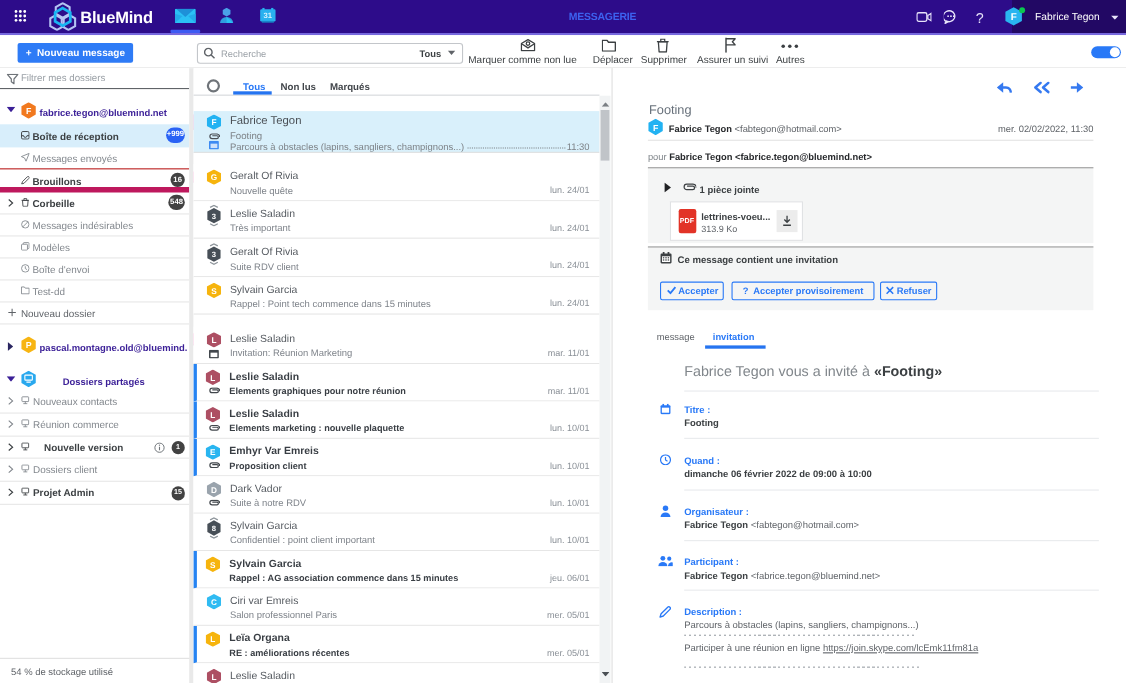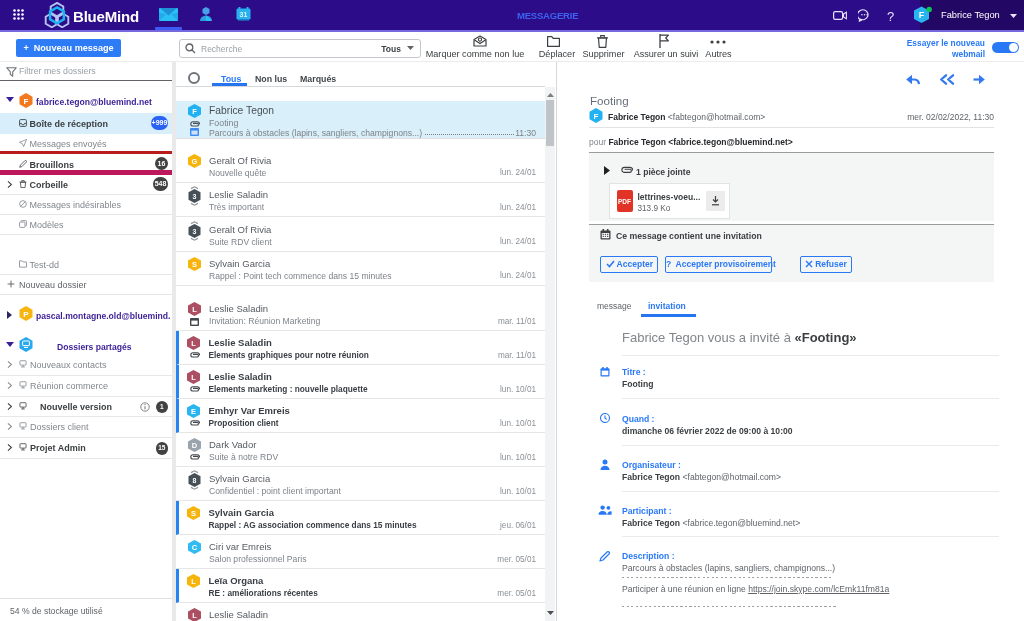--- a/index.html
+++ b/index.html
@@ -184,21 +184,20 @@
       <line x1="1" y1="0" x2="1" y2="14" stroke="#3c4043" stroke-width="1.3"></line>
       <path d="M1,1.2 H9.4 L6.8,4 L9.4,6.8 H1" fill="none" stroke="#3c4043" stroke-width="1.2" stroke-linejoin="round"></path>
     </svg>
     <svg class="abs" style="left:710px;top:8px" width="16" height="4">
         <g fill="#3c4043">
           <circle cx="2" cy="2" r="1.6"></circle>
           <circle cx="8" cy="2" r="1.6"></circle>
           <circle cx="14" cy="2" r="1.6"></circle>
         </g>
       </svg>
-    <div id="trynew">Essayer le nouveau<br>webmail</div>
     <div id="toggle">
         <div class="knob"></div>
       </div>
   </div>
 
   <div id="sidebar">
     <div id="filtrow">
       <svg class="abs" style="left:6px;top:5px" width="11" height="10" viewBox="0 0 11 10">
           <path d="M0.7,0.7 H10.3 L6.7,4.8 V9.2 L4.3,7.4 V4.8 z" fill="none" stroke="#6f7479" stroke-width="1.1" stroke-linejoin="round"></path>
         </svg>
@@ -214,21 +213,21 @@
     <div class="abs" style="left:36px;top:35px;font-size:8.6px;font-weight:bold;color:#3b1f97;text-align:right;">fabrice.tegon@bluemind.net</div>
 
     <div class="srow bold" style="top:51.3px;background:#d8eefb;">
       <svg class="ic" viewBox="0 0 11 11">
           <rect x="0.8" y="0.8" width="9.4" height="9.4" rx="1.6" fill="none" stroke="#3c4043" stroke-width="1.2"></rect>
           <path d="M0.8,6 H3.4 a2.1,2.1 0 0 0 4.2,0 H10.2" fill="none" stroke="#3c4043" stroke-width="1.2"></path>
         </svg>
       <span class="tx">Boîte de réception</span>
       <span class="badge blue" style="width:17px;">+999</span>
     </div>
-    <div class="srow" style="top:71.4px;border-bottom:3px solid #b91c1c;">
+    <div class="srow" style="top:71.4px;border-bottom:1px solid #b91c1c;">
       <svg class="ic" viewBox="0 0 11 11">
           <path d="M0.6,4.6 L10.4,0.6 L6.4,10.4 L4.6,6.4 z" fill="none" stroke="#82878d" stroke-width="1.1" stroke-linejoin="round"></path>
         </svg>
       <span class="tx">Messages envoyés</span>
     </div>
     <div class="srow bold" style="top:91.5px;border-bottom:5px solid #be185d;">
       <svg class="ic" viewBox="0 0 11 11">
           <path d="M1,10 L2,7 L8,1 a1.4,1.4 0 0 1 2,2 L4,9 z" fill="none" stroke="#3c4043" stroke-width="1.1" stroke-linejoin="round"></path>
         </svg>
       <span class="tx">Brouillons</span>
@@ -252,20 +251,27 @@
           <line x1="2.3" y1="8.7" x2="8.7" y2="2.3" stroke="#82878d" stroke-width="1.1"></line>
         </svg>
       <span class="tx">Messages indésirables</span>
     </div>
     <div class="srow" style="top:151.8px;border-bottom:1px solid #e7e7e7;">
       <svg class="ic" viewBox="0 0 11 11">
           <rect x="0.8" y="2.8" width="7.4" height="7.4" rx="1" fill="none" stroke="#82878d" stroke-width="1.1"></rect>
           <path d="M3,2.5 V1.8 a1,1 0 0 1 1,-1 H9.2 a1,1 0 0 1 1,1 V7.2 a1,1 0 0 1 -1,1 H8.6" fill="none" stroke="#82878d" stroke-width="1.1"></path>
         </svg>
       <span class="tx">Modèles</span>
+    </div>
+    <div class="srow" style="top:171.9px;border-bottom:1px solid #e7e7e7;">
+      <svg class="ic" viewBox="0 0 11 11">
+          <circle cx="5.5" cy="5.5" r="4.7" fill="none" stroke="#82878d" stroke-width="1.1"></circle>
+          <path d="M5.5,2.8 V5.7 L7.6,7" fill="none" stroke="#82878d" stroke-width="1.1"></path>
+        </svg>
+      <span class="tx">Boîte d'envoi</span>
     </div>
     <div class="srow" style="top:192px;border-bottom:1px solid #e7e7e7;">
       <svg class="ic" viewBox="0 0 11 11">
           <path d="M0.7,9.8 V1.2 H4.3 L5.5,2.7 H10.3 V9.8 z" fill="none" stroke="#82878d" stroke-width="1.1" stroke-linejoin="round"></path>
         </svg>
       <span class="tx">Test-dd</span>
     </div>
     <div class="srow" style="top:212.1px;border-bottom:1px solid #e7e7e7;">
       <svg class="ic" style="left:7px;" viewBox="0 0 11 11">
           <path d="M5.5,0.8 V10.2 M0.8,5.5 H10.2" stroke="#5f6368" stroke-width="1.3"></path>
@@ -612,21 +618,21 @@
           <rect x="4.8" y="6.8" width="1.3" height="1.1"></rect>
           <rect x="7" y="6.8" width="1.3" height="1.1"></rect>
         </g>
       </svg>
     <div class="rd-abs" style="left:59px;top:168.5px;font-size:8.7px;font-weight:bold;color:#3c4043;">Ce message contient une invitation</div>
     <div class="obtn" style="left:43.3px;top:194px;width:58px;">
       <svg style="vertical-align:-1px" width="9" height="8" viewBox="0 0 9 8">
           <path d="M1,4 L3.5,6.5 L8,1" fill="none" stroke="#2979f7" stroke-width="1.6"></path>
         </svg>
       Accepter</div>
-    <div class="obtn" style="left:108px;top:194px;width:107px;">?&nbsp; Accepter provisoirement</div>
+    <div class="obtn" style="left:108px;top:194px;width:130px;">?&nbsp; Accepter provisoirement</div>
     <div class="obtn" style="left:242.6px;top:194px;width:52.4px;">
       <svg style="vertical-align:-1px" width="8" height="8" viewBox="0 0 8 8">
           <path d="M1,1 L7,7 M7,1 L1,7" stroke="#2979f7" stroke-width="1.4"></path>
         </svg>
       Refuser</div>
 
     <div class="rd-abs" style="left:40px;top:238.5px;font-size:8.5px;color:#5f6368;">message</div>
     <div class="rd-abs" style="left:91px;top:238.5px;font-size:8.5px;font-weight:bold;color:#2979f7;">invitation</div>
     <div class="rd-abs" style="left:84.4px;top:252.1px;width:55px;height:2.5px;background:#2574f0;"></div>
 

